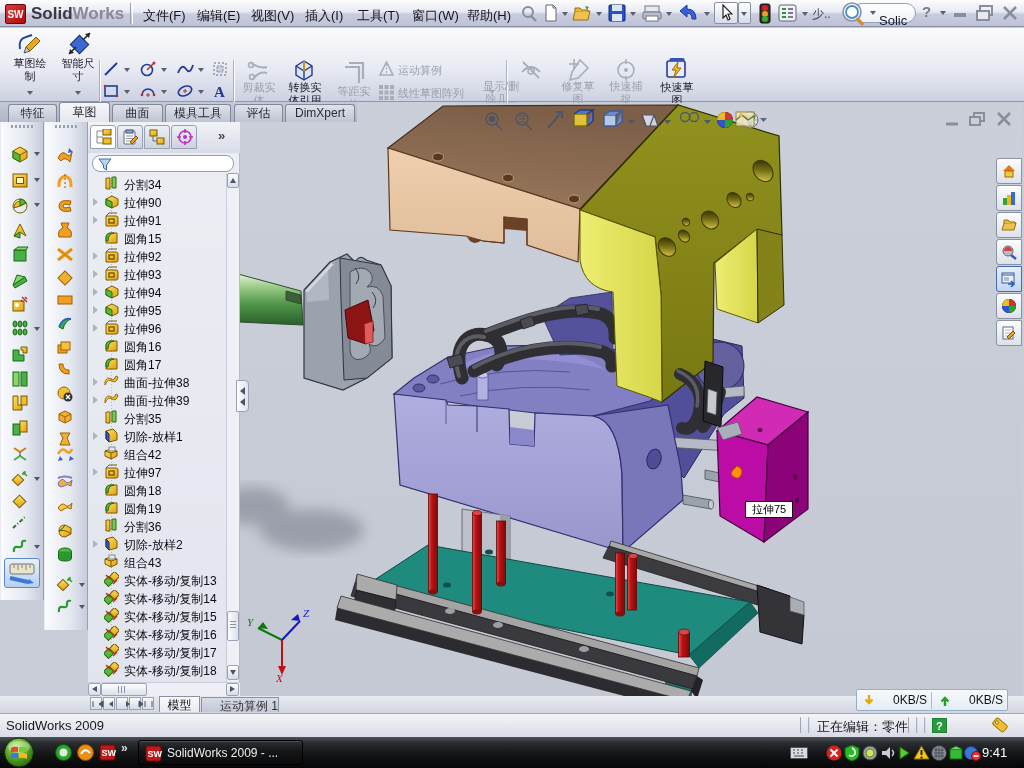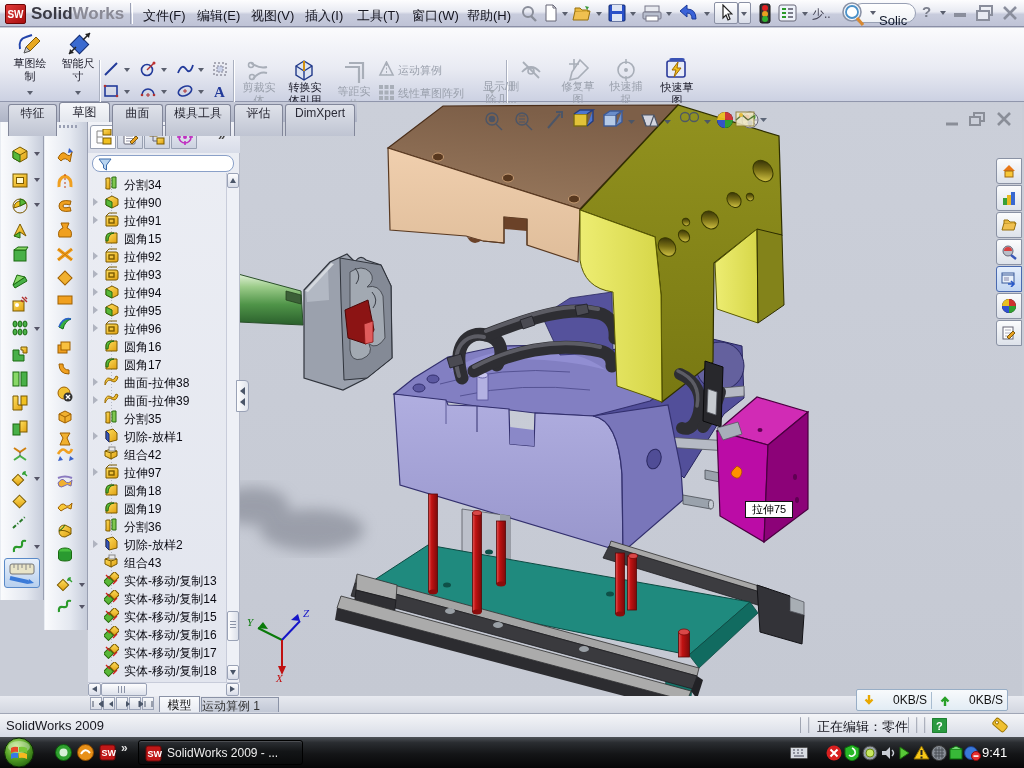--- a/index.html
+++ b/index.html
@@ -13,21 +13,21 @@
 .menu{top:7px;font-size:13px;color:#14141e}
 
 #toolbar{left:0;top:28px;width:1024px;height:74px;background:linear-gradient(#fbfbfd,#e9ebf3 55%,#ccd1e2);border-bottom:1px solid #9096ac}
 .tbtxt{position:absolute;font-size:11px;line-height:13px;color:#1a1a28;text-align:center;white-space:pre-line}
 .gray{color:#9aa0ac !important}
 .dd{position:absolute;width:0;height:0;border-left:3px solid transparent;border-right:3px solid transparent;border-top:4px solid #5a5f6e}
 .dd.gray2{border-top-color:#a8aeb8}
 .vsep{position:absolute;top:32px;width:2px;height:66px;border-left:1px solid #aab0c0;border-right:1px solid #fff}
 
 #tabstrip{left:0;top:102px;width:357px;height:20px;background:linear-gradient(#c6cad8,#aeb4c6);z-index:6}
-.tab{position:absolute;top:2px;height:32px;background:linear-gradient(#dfe2ea,#bfc4d2);border:1px solid #82879a;border-bottom:none;border-radius:3px 3px 0 0;font-size:12px;color:#2a2a36;text-align:center;line-height:17px}
+.tab{position:absolute;top:2px;height:18px;background:linear-gradient(#dfe2ea,#bfc4d2);border:1px solid #82879a;border-bottom:none;border-radius:3px 3px 0 0;font-size:12px;color:#2a2a36;text-align:center;line-height:17px}
 .tab.active{background:linear-gradient(#f6f7fa,#e4e7ee);top:0;height:20px;line-height:19px;z-index:3}
 
 #viewport{left:240px;top:103px;width:782px;height:594px;background:linear-gradient(#cbcfd9,#c5c9d3)}
 #vpsvg{left:0;top:0}
 
 .ltb{background:linear-gradient(90deg,#fafbfd,#e4e8f0 60%,#c6ccda);border-right:1px solid #9aa0b2;border-left:1px solid #e8ecf2}
 #ltb1{left:0;top:122px;width:44px;height:478px}
 #ltb2{left:44px;top:122px;width:44px;height:508px}
 .grip{position:absolute;left:10px;top:3px;width:24px;height:3px;background:repeating-linear-gradient(90deg,#9aa0b4 0 2px,transparent 2px 4px)}
 
@@ -1088,21 +1088,21 @@
   <div class="abs" style="left:52px;width:12px;height:13px;background:linear-gradient(#f8f9fb,#d8dce6);border:1px solid #9aa2b6"></div>
   <svg class="abs" style="left:2px;top:3px" width="62" height="8">
         <path d="M1 1 v6 M7 4 l4 -3 v6 Z" fill="#4a5568" stroke="#4a5568" stroke-width="1"></path>
         <path d="M17 4 l4 -3 v6 Z" fill="#4a5568"></path>
         <path d="M34 1 l4 3 -4 3 Z" fill="#4a5568"></path>
         <path d="M47 1 l4 3 -4 3 Z M53 1 v6" fill="#4a5568" stroke="#4a5568"></path>
         <path d="M60 1 v6" stroke="#4a5568"></path>
       </svg>
  </div>
  <div class="abs" style="left:159px;top:0;width:41px;height:16px;background:linear-gradient(#fafbfd,#e8ebf2);border:1px solid #8a92a6;border-bottom:none;font-size:12px;text-align:center;color:#111">模型</div>
- <div class="abs" style="left:201px;top:1px;width:78px;height:15px;background:linear-gradient(#d8dce6,#c2c8d6);border:1px solid #8a92a6;border-bottom:none;font-size:12px;text-align:left;color:#333">运动算例 1</div>
+ <div class="abs" style="left:201px;top:1px;width:78px;height:15px;background:linear-gradient(#d8dce6,#c2c8d6);border:1px solid #8a92a6;border-bottom:none;font-size:12px;text-align:right;color:#333">运动算例 1</div>
 </div>
 <div class="abs" id="statusbar">
  <span class="abs" style="left:6px;top:4px">SolidWorks 2009</span>
  <span class="abs" style="left:797px;top:3px;color:#9aa0ae">││</span>
  <span class="abs" style="left:817px;top:4px">正在编辑：零件</span>
  <span class="abs" style="left:905px;top:3px;color:#9aa0ae">│││</span>
  <svg class="abs" style="left:932px;top:4px" width="15" height="15">
       <rect x="0" y="0" width="15" height="15" rx="2" fill="#2a9a40" stroke="#116a20"></rect>
       <text x="4" y="12" font-size="11" font-weight="bold" fill="#fff">?</text>
     </svg>

